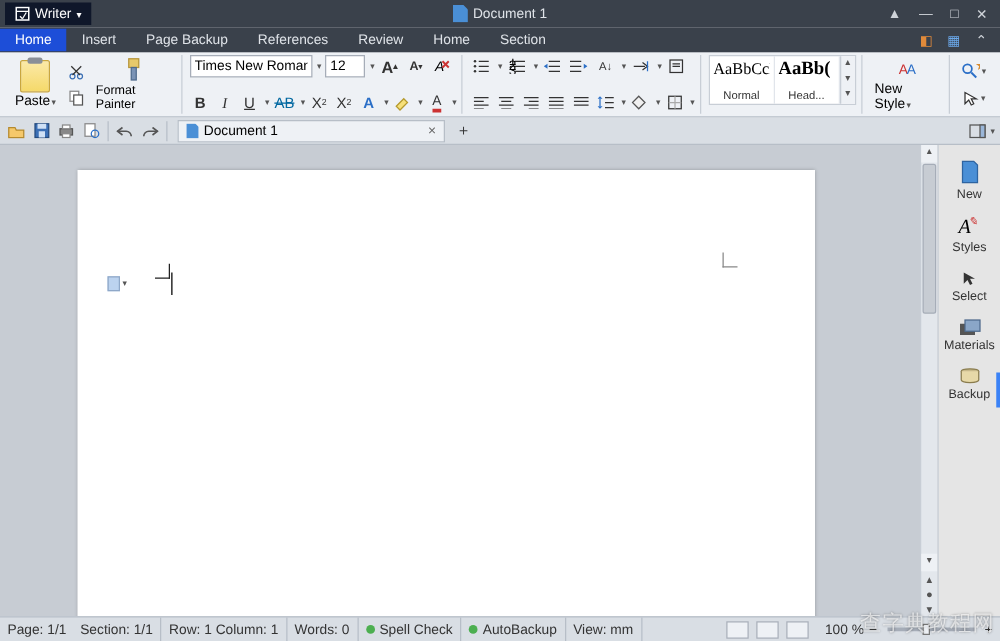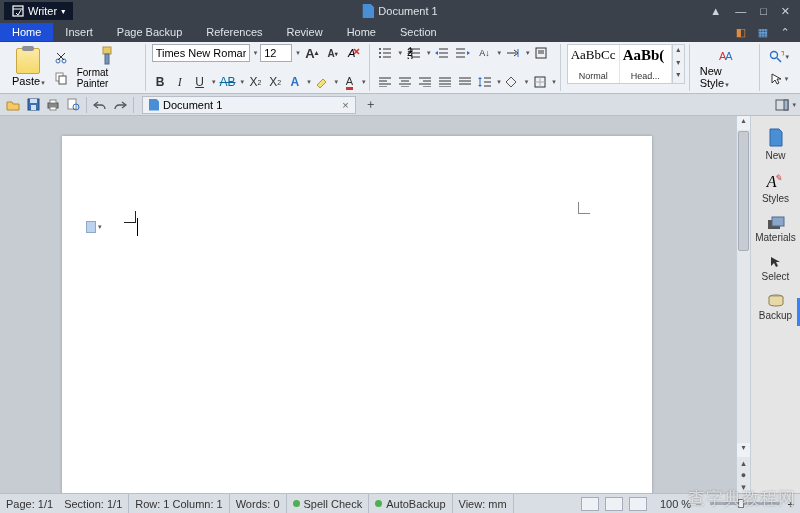--- a/index.html
+++ b/index.html
@@ -464,31 +464,31 @@
       <svg width="16" height="20">
           <path d="M2 1 h9 l3 3 v14 h-12 z" fill="#4a8fd6" stroke="#2e64a1"></path>
         </svg>
       <div class="item-label">New</div>
     </div>
     <div class="item">
       <span style="font-family:serif;font-style:italic;font-size:16px">A<span style="position:relative;top:-6px;left:-2px;font-size:9px;color:#c33">✎</span></span>
       <div class="item-label">Styles</div>
     </div>
     <div class="item">
+      <svg width="14" height="14">
+          <path d="M2 2 L2 11 L5 8 L7 12 L9 11 L7 7 L11 7 z" fill="#333"></path>
+        </svg>
+      <div class="item-label">Select</div>
+    </div>
+    <div class="item">
       <svg width="18" height="14">
           <rect x="1" y="4" width="12" height="9" fill="#555"></rect>
           <rect x="5" y="1" width="12" height="9" fill="#8aa6c8" stroke="#4e6a8d"></rect>
         </svg>
       <div class="item-label">Materials</div>
-    </div>
-    <div class="item">
-      <svg width="14" height="14">
-          <path d="M2 2 L2 11 L5 8 L7 12 L9 11 L7 7 L11 7 z" fill="#333"></path>
-        </svg>
-      <div class="item-label">Select</div>
     </div>
     <div class="item">
       <svg width="18" height="14">
           <ellipse cx="9" cy="3" rx="7" ry="2" fill="#c7b98a" stroke="#8a7c4e"></ellipse>
           <path d="M2 3 v7 a7 2 0 0 0 14 0 v-7" fill="#e7d9a8" stroke="#8a7c4e"></path>
         </svg>
       <div class="item-label">Backup</div>
     </div>
     <div class="side-accent"></div>
   </div>

